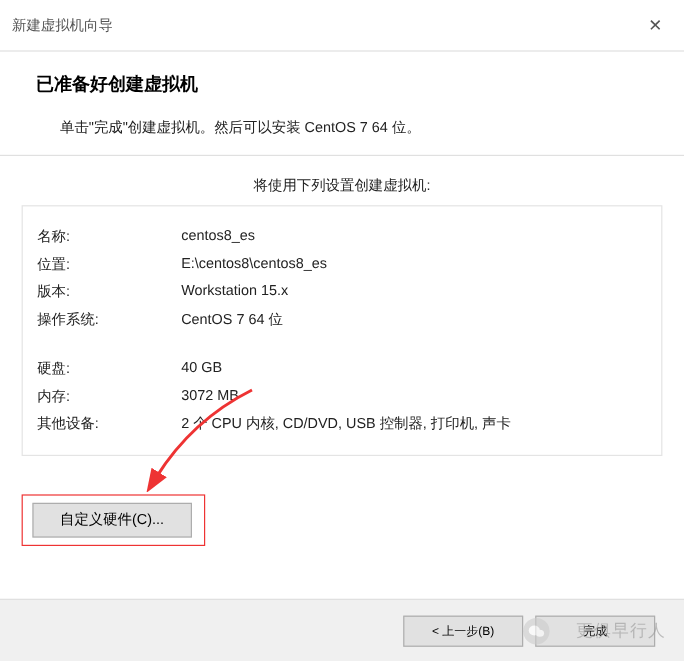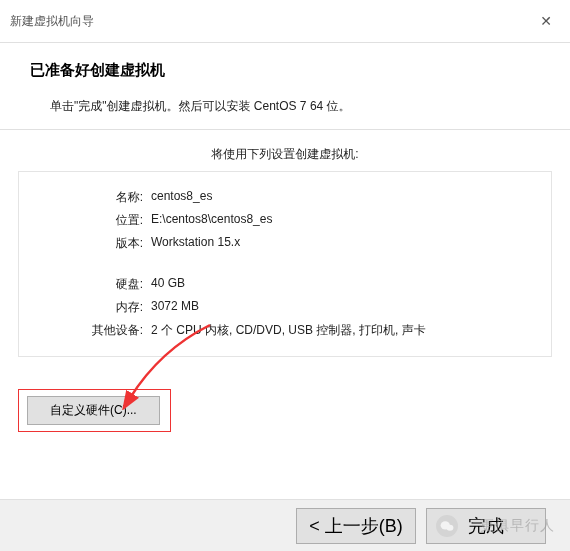--- a/index.html
+++ b/index.html
@@ -64,21 +64,20 @@
       border-collapse: collapse;
     }
     .settings-table td {
       padding: 3px 4px;
       font-size: 12px;
       color: #222;
       vertical-align: top;
     }
     .settings-table td.label {
       width: 120px;
-      text-align: right;
     }
     .spacer-row td {
       height: 18px;
     }
     .custom-btn-wrap {
       margin-top: 32px;
       border: 1px solid #e33;
       display: inline-block;
       padding: 6px 10px 6px 8px;
     }
@@ -101,22 +100,22 @@
       display: flex;
       align-items: center;
       justify-content: flex-end;
       gap: 10px;
       padding-right: 14px;
     }
     .footer-btn {
       background: #e1e1e1;
       border: 1px solid #adadad;
       padding: 5px 0;
-      width: 120px;
-      font-size: 18px;
+      width: 100px;
+      font-size: 10px;
       font-family: inherit;
       text-align: center;
       cursor: pointer;
     }
     .arrow {
       position: absolute;
       pointer-events: none;
     }
     .watermark {
       position: absolute;
@@ -166,20 +165,24 @@
         <td class="label">名称:</td>
         <td>centos8_es</td>
       </tr>
       <tr>
         <td class="label">位置:</td>
         <td>E:\centos8\centos8_es</td>
       </tr>
       <tr>
         <td class="label">版本:</td>
         <td>Workstation 15.x</td>
+      </tr>
+      <tr>
+        <td class="label">操作系统:</td>
+        <td>CentOS 7 64 位</td>
       </tr>
       <tr class="spacer-row">
             <td></td>
             <td></td>
           </tr>
       <tr>
         <td class="label">硬盘:</td>
         <td>40 GB</td>
       </tr>
       <tr>

